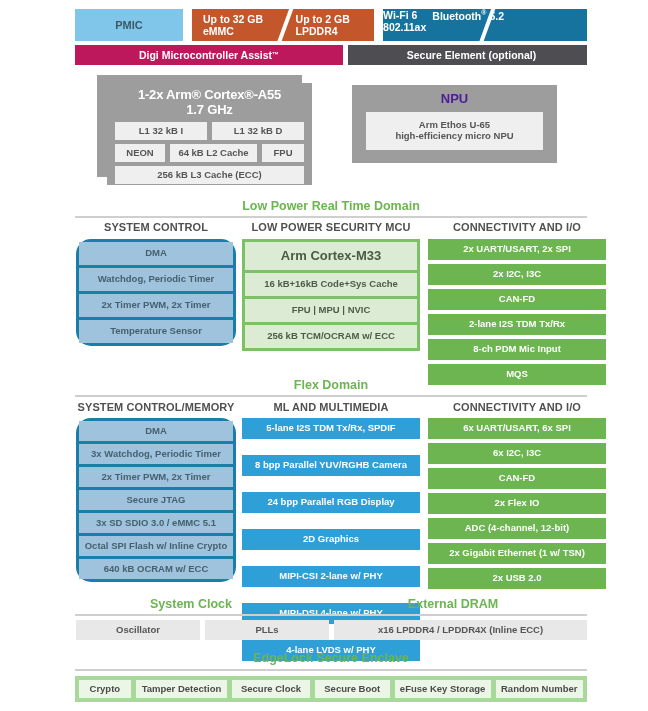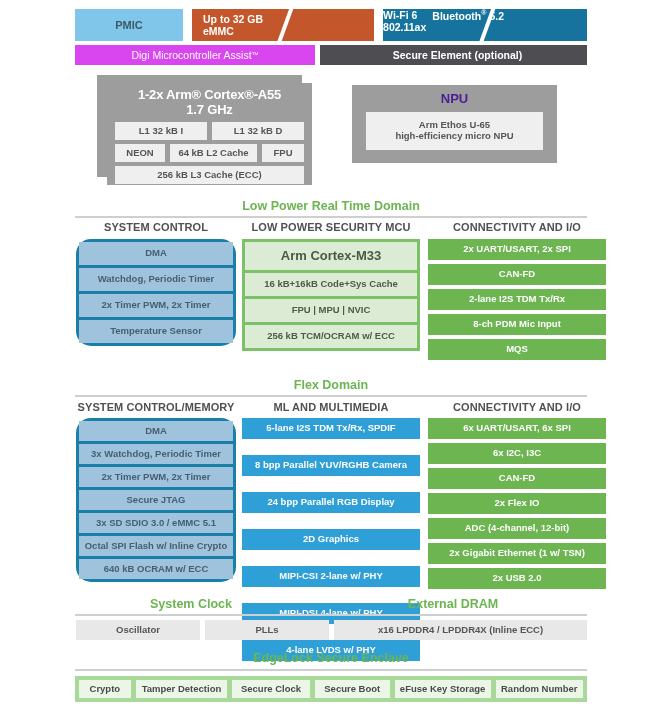--- a/index.html
+++ b/index.html
@@ -34,21 +34,21 @@
   .wifi { background: #16739d; color: #ffffff; font-weight: bold; font-size: 10.5px;
           flex: 1.12; position: relative; display: flex; }
   .wifi .half.l { }
   .wifi .half.r { justify-content: center; padding-left: 6px; }
   .txt2 { display: block; }
   sup { font-size: 7px; vertical-align: super; }
 
   
   .row2 { position: absolute; left: 75px; top: 45px; width: 512px; height: 20px;
           display: flex; gap: 5px; }
-  .mcassist { background: #d946ef; color: #ffffff; font-weight: normal; font-size: 10.5px; width: 240px; }
+  .mcassist { background: #be185d; color: #ffffff; font-weight: bold; font-size: 10.5px; width: 268px; }
   .secelem { background: #4d4d52; color: #ffffff; font-weight: bold; font-size: 10.5px; flex: 1; padding-left: 8px; }
 
   
   .cpu-stack { position: absolute; left: 97px; top: 75px; width: 215px; height: 110px; }
   .cpu-back { position: absolute; left: 0; top: 0; width: 205px; height: 102px;
               background: #9d9d9d; }
   .cpu-front { position: absolute; left: 10px; top: 8px; width: 205px; height: 102px;
                background: #9d9d9d; padding: 5px 8px; }
   .cpu-title { color: #ffffff; font-weight: bold; font-size: 13px; text-align: center;
                line-height: 1.12; margin-bottom: 5px; letter-spacing: -0.2px; }
@@ -104,20 +104,26 @@
     <div class="bx pmic">PMIC</div>
 
     <div class="mem">
       <div class="half l">
         <div>
           <span class="txt2">Up to 32 GB</span>
           <span class="txt2">eMMC</span>
         </div>
       </div>
       <div class="slash"></div>
+      <div class="half r">
+        <div>
+          <span class="txt2">Up to 2 GB</span>
+          <span class="txt2">LPDDR4</span>
+        </div>
+      </div>
     </div>
 
     <div class="wifi">
       <div class="half l">
         <div>
           <span class="txt2">Wi-Fi 6</span>
           <span class="txt2">802.11ax</span>
         </div>
       </div>
       <div class="slash"></div>
@@ -183,20 +189,21 @@
 
   <div class="col greengrp" style="left:242px; top:239px; width:178px">
     <div class="bx greenbx big" style="height:28px">Arm Cortex-M33</div>
     <div class="bx greenbx">16 kB+16kB Code+Sys Cache</div>
     <div class="bx greenbx">FPU | MPU | NVIC</div>
     <div class="bx greenbx">256 kB TCM/OCRAM w/ ECC</div>
   </div>
 
   <div class="col" style="left:428px; top:239px; width:178px; gap:4px">
     <div class="bx gsolid">2x UART/USART, 2x SPI</div>
+    <div class="bx gsolid">2x I2C, I3C</div>
     <div class="bx gsolid">CAN-FD</div>
     <div class="bx gsolid">2-lane I2S TDM Tx/Rx</div>
     <div class="bx gsolid">8-ch PDM Mic Input</div>
     <div class="bx gsolid">MQS</div>
   </div>
 
   <div class="banner" style="top:378px">Flex Domain</div>
   <div class="hr" style="top:395px"></div>
 
   <div class="colhdr" style="left:76px; top:401px; width:160px">SYSTEM CONTROL/MEMORY</div>

